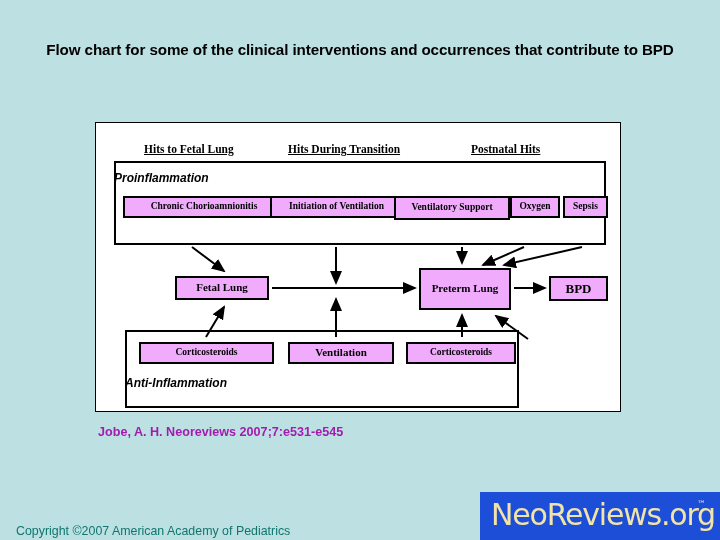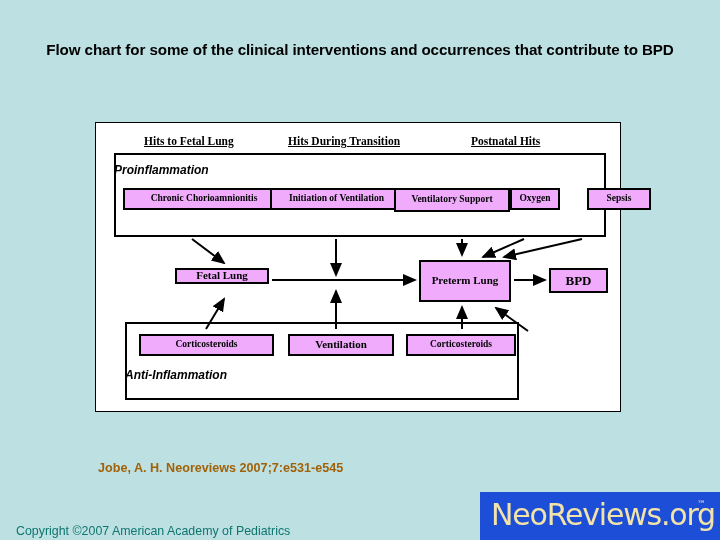--- a/index.html
+++ b/index.html
@@ -42,21 +42,21 @@
     left: 95px;
     top: 122px;
     width: 526px;
     height: 290px;
     background: #ffffff;
     border: 1px solid #000000;
     box-sizing: border-box;
   }
   .fig-inner {
     position: absolute;
-    left: 0; top: 0;
+    left: 0; top: 8px;
     width: 526px;
     height: 290px;
   }
 
   
   .col-header {
     position: absolute;
     font-family: "Liberation Serif", serif;
     font-weight: bold;
     font-size: 11.5px;
@@ -113,23 +113,22 @@
   }
 
   
   #citation {
     position: absolute;
     left: 98px;
     top: 425px;
     font-family: "Liberation Sans", sans-serif;
     font-weight: bold;
     font-size: 12.6px;
-    color: #a16207;
-    white-space: nowrap;
-    margin-top: 36px;
+    color: #a21caf;
+    white-space: nowrap;
   }
 
   
   #copyright {
     position: absolute;
     left: 16px;
     top: 524px;
     font-family: "Liberation Sans", sans-serif;
     font-size: 12.4px;
     color: #0f766e;
@@ -181,23 +180,23 @@
       <div class="col-header" style="left:375px; top:12px;">Postnatal Hits</div>
 
       <div class="section-box" style="left:18px; top:30px; width:492px; height:84px;"></div>
       <div class="section-label" style="left:18px; top:40px; width:492px;">Proinflammation</div>
 
       <div class="node small" style="left:27px; top:65px; width:162px; height:22px;">Chronic Chorioamnionitis</div>
 
       <div class="node small" style="left:174px; top:65px; width:133px; height:22px;">Initiation of Ventilation</div>
       <div class="node small" style="left:298px; top:65px; width:116px; height:24px;">Ventilatory Support</div>
       <div class="node small" style="left:414px; top:65px; width:50px; height:22px;">Oxygen</div>
-      <div class="node small" style="left:467px; top:65px; width:64px; height:22px;margin-left:24px;">Sepsis</div>
-
-      <div class="node med" style="left:79px; top:145px; width:94px; height:16px;">Fetal Lung</div>
+      <div class="node small" style="left:467px; top:65px; width:45px; height:22px;">Sepsis</div>
+
+      <div class="node med" style="left:79px; top:145px; width:94px; height:24px;">Fetal Lung</div>
       <div class="node med wrap" style="left:323px; top:137px; width:92px; height:42px;">Preterm Lung</div>
       <div class="node big" style="left:453px; top:145px; width:59px; height:25px;">BPD</div>
 
       <div class="section-box" style="left:29px; top:199px; width:394px; height:78px;"></div>
       <div class="section-label" style="left:29px; top:245px; width:394px;">Anti-Inflammation</div>
 
       <div class="node small" style="left:43px; top:211px; width:135px; height:22px;">Corticosteroids</div>
       <div class="node med" style="left:192px; top:211px; width:106px; height:22px;">Ventilation</div>
       <div class="node small" style="left:310px; top:211px; width:110px; height:22px;">Corticosteroids</div>
 

